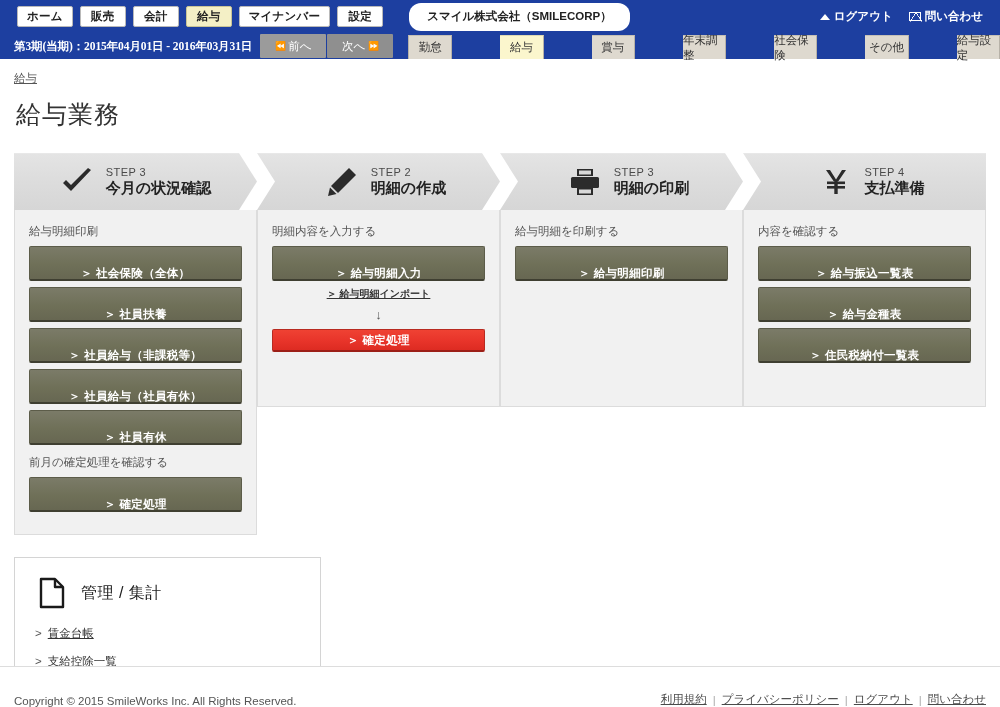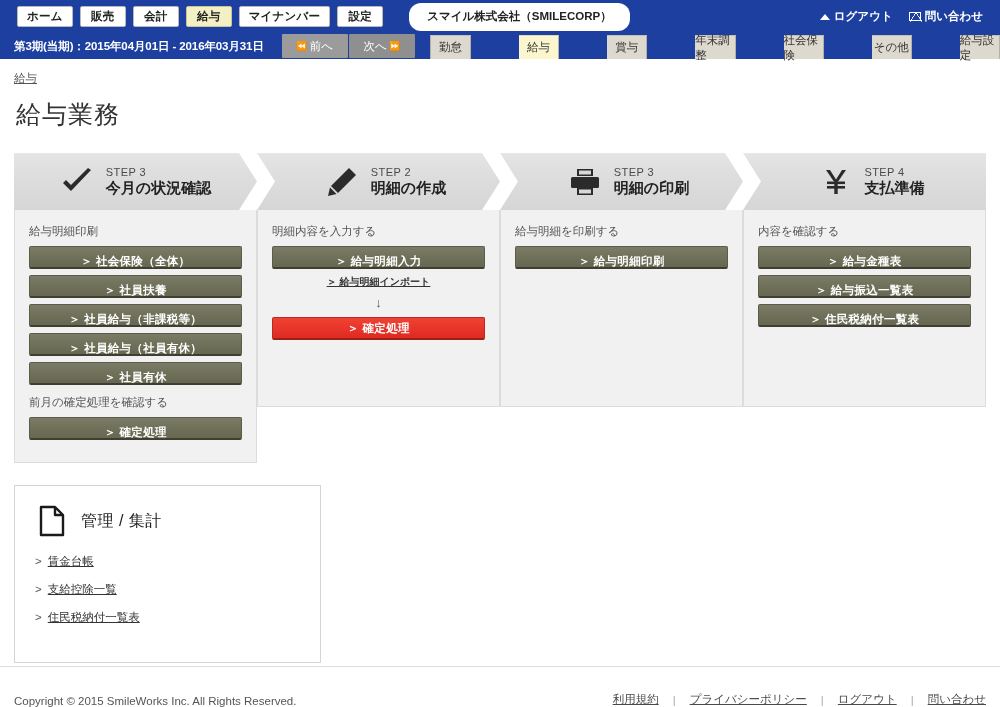--- a/index.html
+++ b/index.html
@@ -116,23 +116,24 @@
     padding: 0;
     box-sizing: border-box;
     position: relative;
   }
   .period-text {
     color: #ffffff;
     font-size: 11.5px;
     font-weight: bold;
     display: flex;
     align-items: center;
-    padding: 0 18px 0 14px;
+    padding: 0 8px 0 14px;
     white-space: nowrap;
     letter-spacing: -0.1px;
+    font-family: Liberation Serif, serif;
   }
   .period-btn {
     background: #9b9b9b;
     color: #ffffff;
     font-size: 11.5px;
     display: flex;
     align-items: center;
     justify-content: center;
     gap: 3px;
     width: 66px;
@@ -286,21 +287,21 @@
     border: 1px solid #5c5c49;
     border-bottom: 2px solid #3f3f31;
     border-radius: 2px;
     color: #ffffff;
     font-size: 11.5px;
     font-weight: bold;
     text-align: center;
     cursor: pointer;
     margin-bottom: 6px;
     box-sizing: border-box;
-    padding: 4px;
+    padding: 16px;
     font-family: inherit;
     letter-spacing: 0.3px;
   }
   .btn-red {
     display: block;
     width: 100%;
     height: 23px;
     line-height: 21px;
     background: linear-gradient(to bottom, #ef4233 0%, #e8342a 55%, #dd2b22 100%);
     border: 1px solid #b82a20;
@@ -385,21 +386,21 @@
     margin-top: 28px;
   }
   .copyright {
     font-size: 11.5px;
     color: #555555;
   }
   .footer-links {
     margin-left: auto;
     display: flex;
     align-items: center;
-    gap: 14px;
+    gap: 6px;
     font-size: 11.5px;
     color: #888888;
   }
   .footer-links a {
     color: #4a4a4a;
     text-decoration: underline;
     cursor: pointer;
   }
   .sep { color: #aaaaaa; }
 </style>
@@ -545,22 +546,22 @@
             </svg>
           </span>
           <span>
             <div class="step-label-num">STEP 4</div>
             <div class="step-label-title">支払準備</div>
           </span>
         </div>
       </div>
       <div class="step-body">
         <div class="body-label">内容を確認する</div>
+        <button class="btn-olive">＞ 給与振込一覧表</button>
         <button class="btn-olive">＞ 給与金種表</button>
-        <button class="btn-olive">＞ 給与振込一覧表</button>
         <button class="btn-olive">＞ 住民税納付一覧表</button>
       </div>
     </div>
 
   </div>
 
   <div class="mgmt-card">
     <div class="mgmt-head">
       <span class="step-icon">
         <svg width="26" height="32" viewBox="0 0 26 32">

